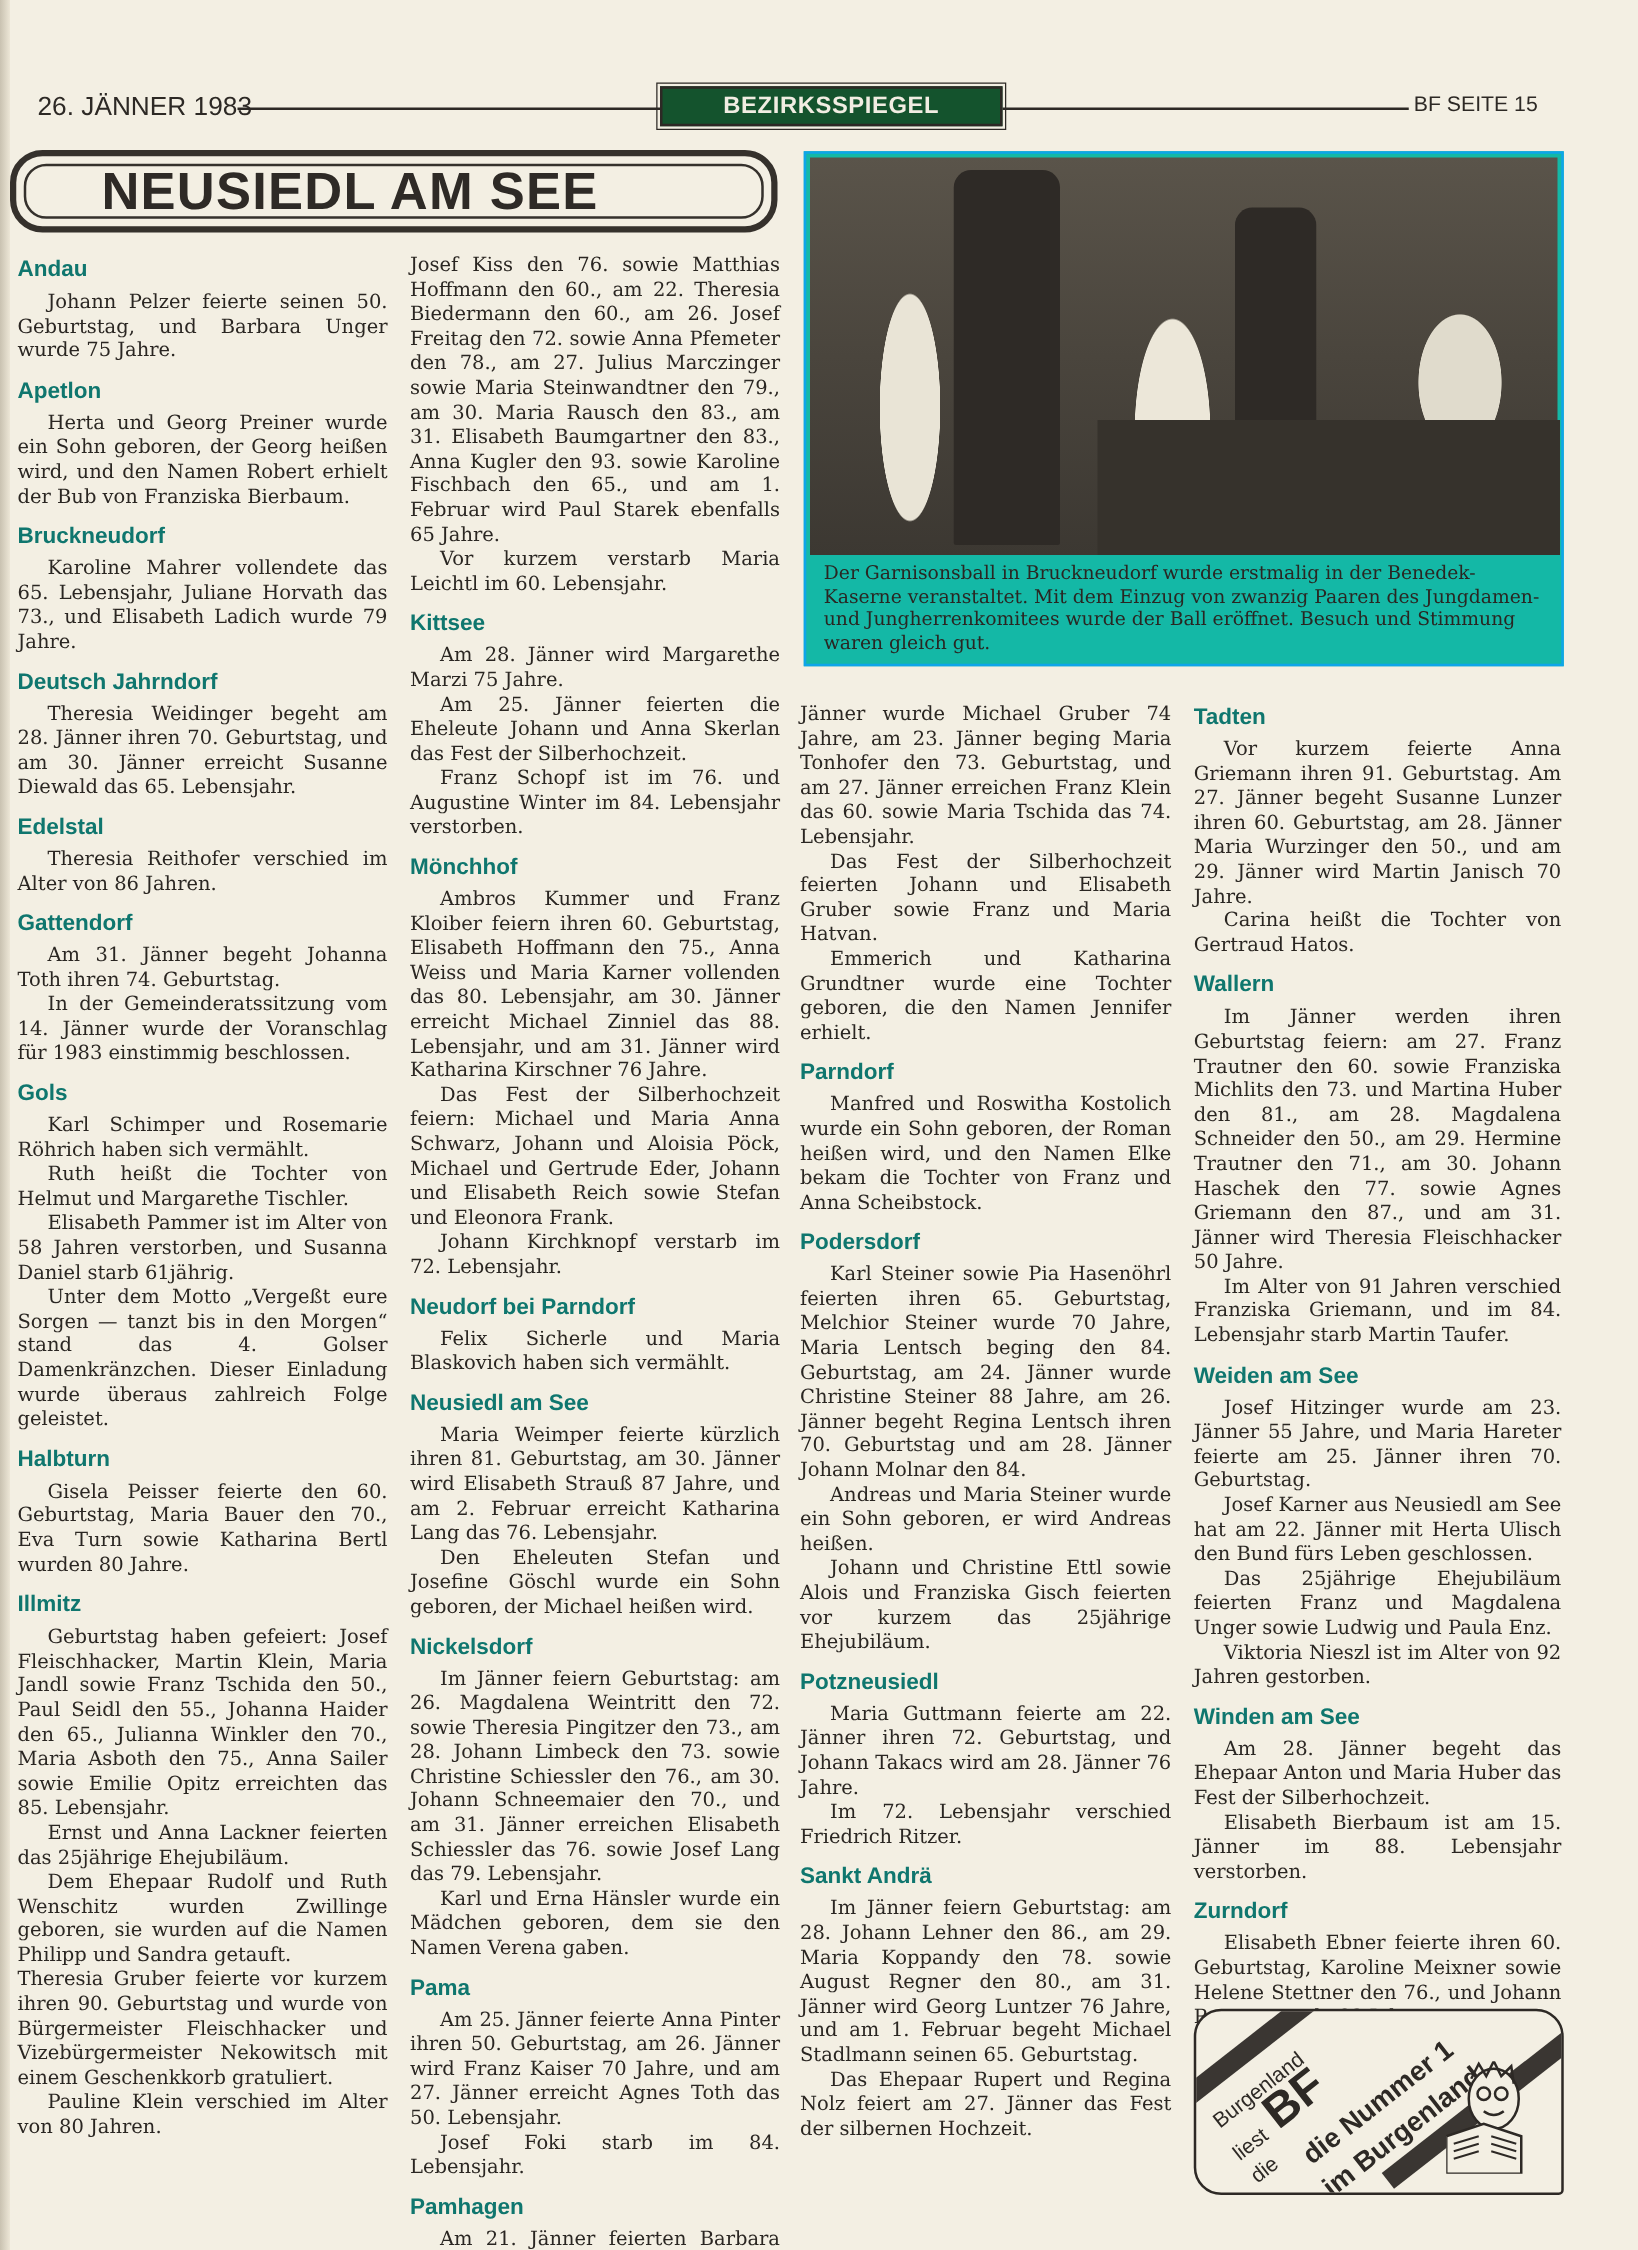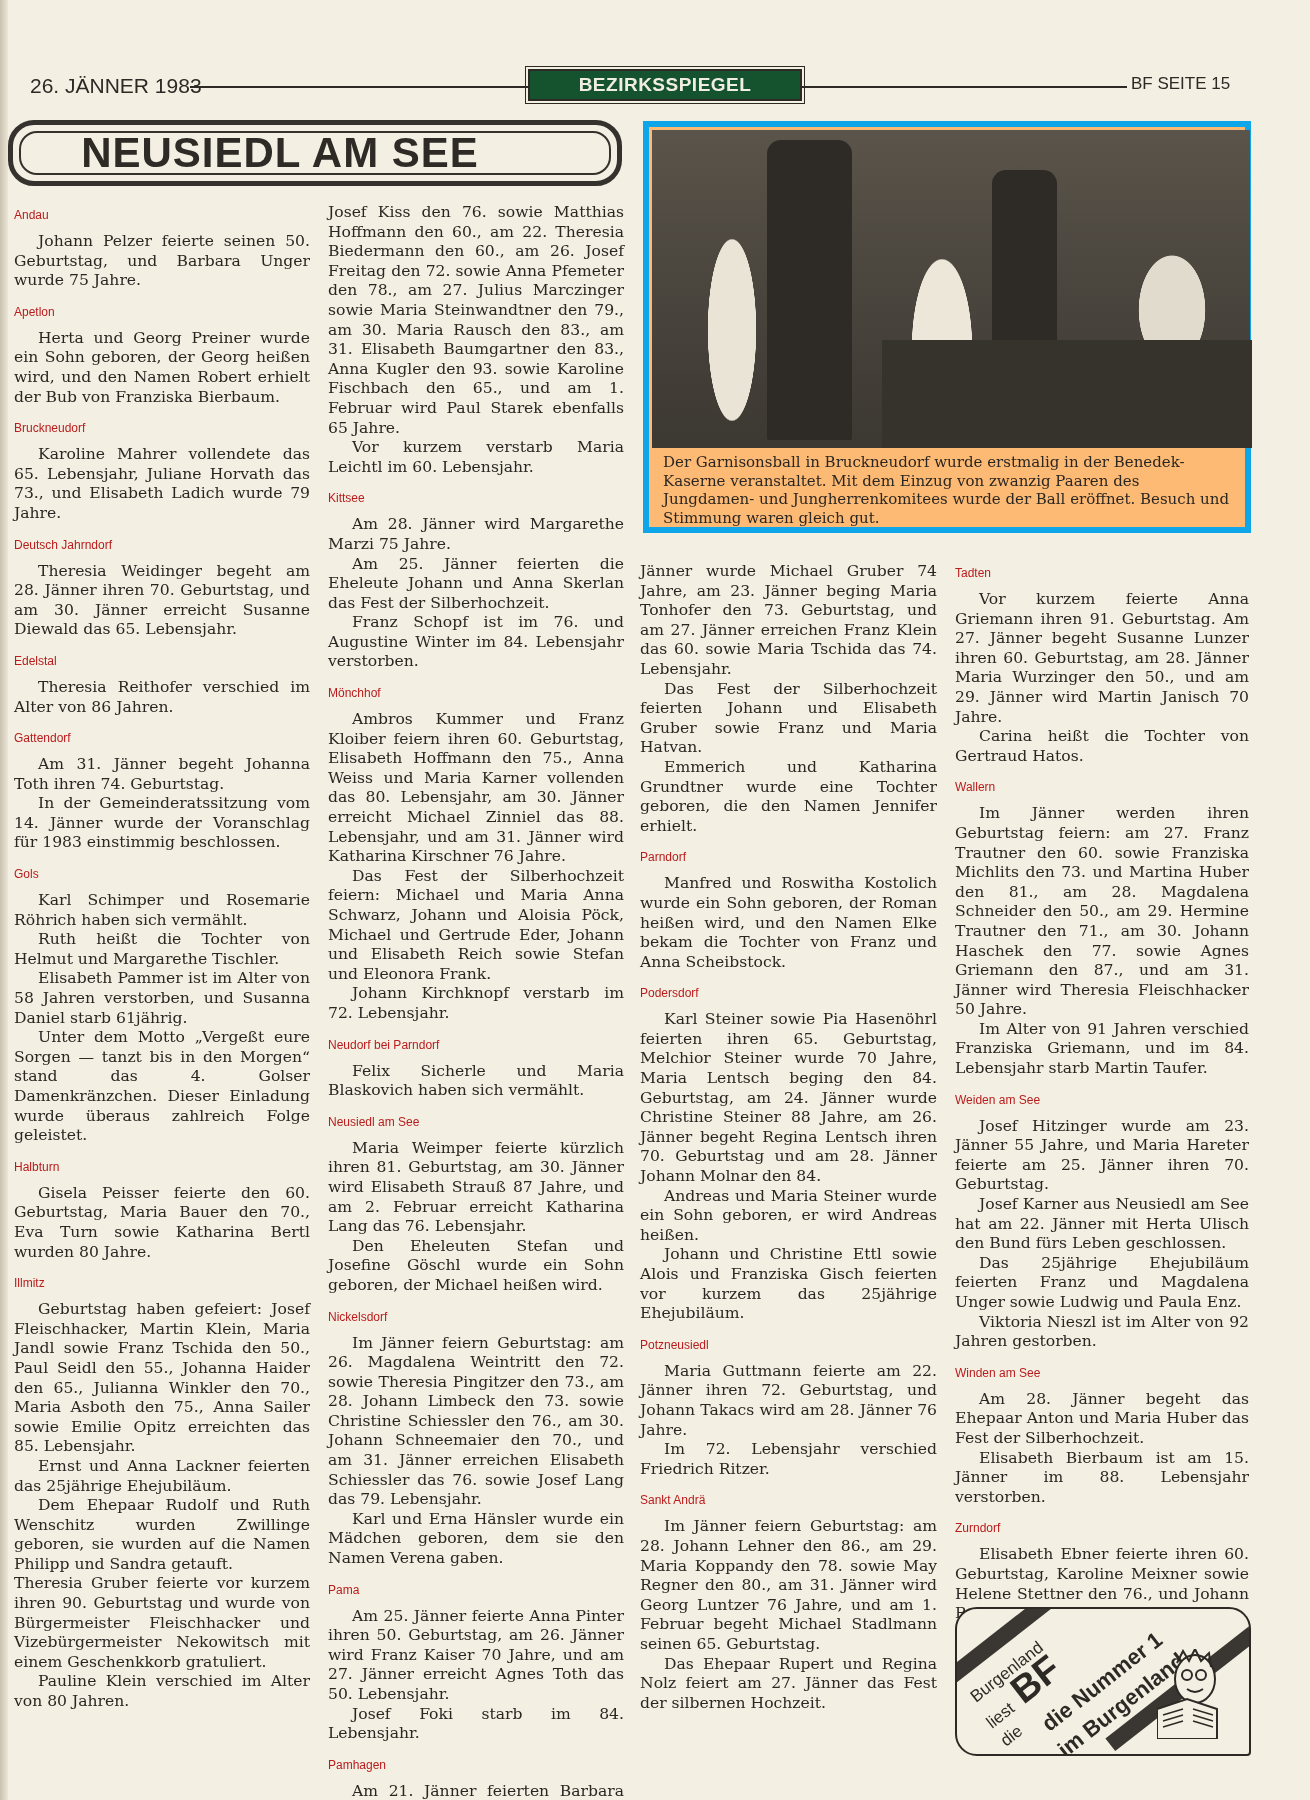--- a/index.html
+++ b/index.html
@@ -42,42 +42,42 @@
     border:2px solid #35312c; border-radius:18px;
     display:flex; align-items:center; justify-content:center;
   }
   .banner-title {
     font-family:"Liberation Sans", sans-serif; font-weight:bold; font-size:42px;
     letter-spacing:1px; color:#2e2a26; padding-right:70px;
   }
   
   .photo-frame {
     position:absolute; left:643px; top:121px; width:608px; height:412px;
-    border:6px solid #0ea5e9; box-sizing:border-box; background:#fdba74;
+    border:2px solid #0ea5e9; box-sizing:border-box; background:#14b8a6;
   }
   .photo {
     position:absolute; left:3px; top:3px; width:598px; height:318px;
     background:
       radial-gradient(ellipse 40px 150px at 80px 200px,#e9e4d6 60%,transparent 61%),
       radial-gradient(ellipse 50px 150px at 290px 220px,#ece7d9 60%,transparent 61%),
       radial-gradient(ellipse 55px 90px at 520px 180px,#e0dbcc 60%,transparent 61%),
       linear-gradient(180deg,#5a544a 0%,#4a453d 50%,#3c3832 100%);
   }
   .photo .figure { position:absolute; background:#2e2a26; border-radius:14px 14px 2px 2px; }
   .caption {
     position:absolute; left:14px; top:326px; right:12px;
     font-size:15px; line-height:18.5px; color:#2a2622;
   }
   
   .col { position:absolute; font-size:15.6px; line-height:19.6px; }
   .col p { margin:0; text-indent:24px; text-align:justify; }
   .col p.cont { text-indent:0; }
   .col h3 {
     margin:10px 0 6px 0; font-family:"Liberation Sans", sans-serif;
-    font-weight:normal; font-size:12px; line-height:22px; color:#b91c1c;
+    font-weight:bold; font-size:18px; line-height:22px; color:#0f766e;
   }
   .col h3:first-child { margin-top:0; }
   .c1 { left:14px; top:204px; width:296px; }
   .c2 { left:328px; top:203px; width:296px; }
   .c3 { left:640px; top:562px; width:297px; }
   .c4 { left:955px; top:562px; width:294px; }
   
   .ad {
     position:absolute; left:955px; top:1607px; width:292px; height:145px;
     border:2px solid #2d2925; border-radius:22px 22px 4px 22px; overflow:hidden;
@@ -178,21 +178,21 @@
     <h3>Parndorf</h3>
     <p>Manfred und Roswitha Kostolich wurde ein Sohn geboren, der Roman heißen wird, und den Namen Elke bekam die Tochter von Franz und Anna Scheibstock.</p>
     <h3>Podersdorf</h3>
     <p>Karl Steiner sowie Pia Hasenöhrl feierten ihren 65. Geburtstag, Melchior Steiner wurde 70 Jahre, Maria Lentsch beging den 84. Geburtstag, am 24. Jänner wurde Christine Steiner 88 Jahre, am 26. Jänner begeht Regina Lentsch ihren 70. Geburtstag und am 28. Jänner Johann Molnar den 84.</p>
     <p>Andreas und Maria Steiner wurde ein Sohn geboren, er wird Andreas heißen.</p>
     <p>Johann und Christine Ettl sowie Alois und Franziska Gisch feierten vor kurzem das 25jährige Ehejubiläum.</p>
     <h3>Potzneusiedl</h3>
     <p>Maria Guttmann feierte am 22. Jänner ihren 72. Geburtstag, und Johann Takacs wird am 28. Jänner 76 Jahre.</p>
     <p>Im 72. Lebensjahr verschied Friedrich Ritzer.</p>
     <h3>Sankt Andrä</h3>
-    <p>Im Jänner feiern Geburtstag: am 28. Johann Lehner den 86., am 29. Maria Koppandy den 78. sowie May Regner den 80., am 31. Jänner wird Georg Luntzer 76 Jahre, und am 1. Februar begeht Michael Stadlmann seinen 65. Geburtstag.</p>
+    <p>Im Jänner feiern Geburtstag: am 28. Johann Lehner den 86., am 29. Maria Koppandy den 78. sowie August Regner den 80., am 31. Jänner wird Georg Luntzer 76 Jahre, und am 1. Februar begeht Michael Stadlmann seinen 65. Geburtstag.</p>
     <p>Das Ehepaar Rupert und Regina Nolz feiert am 27. Jänner das Fest der silbernen Hochzeit.</p>
   </div>
 <div class="col c4">
     <h3>Tadten</h3>
     <p>Vor kurzem feierte Anna Griemann ihren 91. Geburtstag. Am 27. Jänner begeht Susanne Lunzer ihren 60. Geburtstag, am 28. Jänner Maria Wurzinger den 50., und am 29. Jänner wird Martin Janisch 70 Jahre.</p>
     <p>Carina heißt die Tochter von Gertraud Hatos.</p>
     <h3>Wallern</h3>
     <p>Im Jänner werden ihren Geburtstag feiern: am 27. Franz Trautner den 60. sowie Franziska Michlits den 73. und Martina Huber den 81., am 28. Magdalena Schneider den 50., am 29. Hermine Trautner den 71., am 30. Johann Haschek den 77. sowie Agnes Griemann den 87., und am 31. Jänner wird Theresia Fleischhacker 50 Jahre.</p>
     <p>Im Alter von 91 Jahren verschied Franziska Griemann, und im 84. Lebensjahr starb Martin Taufer.</p>
     <h3>Weiden am See</h3>

